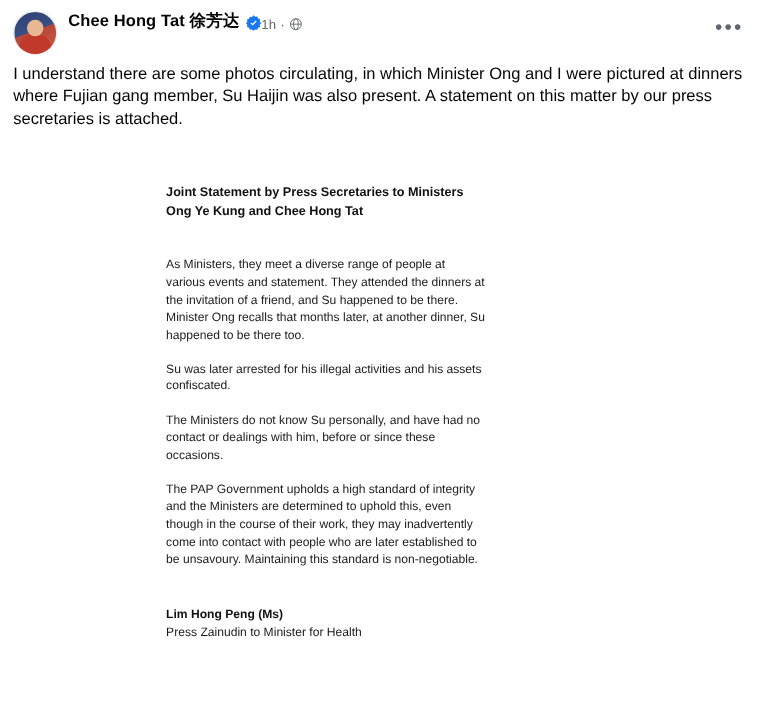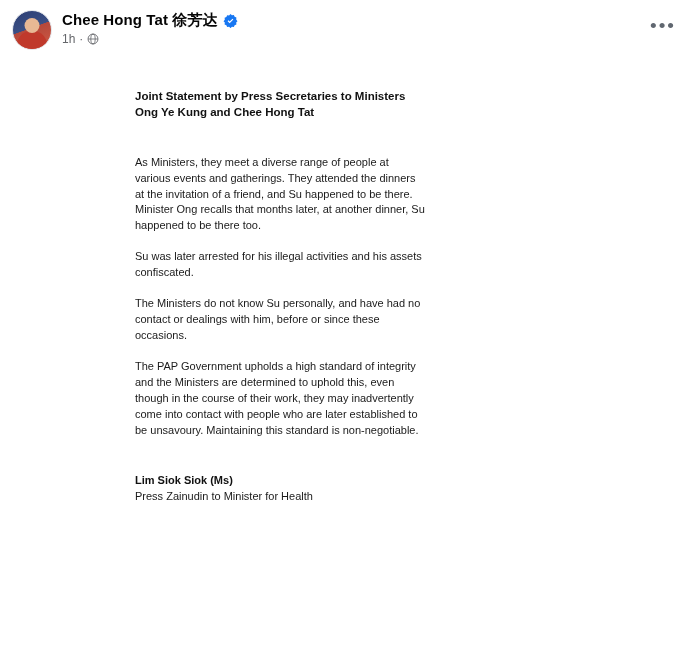--- a/index.html
+++ b/index.html
@@ -56,21 +56,21 @@
     bottom: -4px;
     width: 30px;
     height: 22px;
     border-radius: 14px 14px 0 0;
     background: #c0392b;
     transform: translateX(-50%);
   }
   .header-text {
     margin-left: 10px;
     display: flex;
-    flex-direction: column;
+    flex-direction: row;
     justify-content: center;
     padding-top: 1px;
   }
   .name-row {
     display: flex;
     align-items: center;
     line-height: 1.2;
   }
   .author-name {
     font-size: 15px;
@@ -126,20 +126,21 @@
     padding: 8px 12px 10px 12px;
     font-size: 15px;
     line-height: 1.36;
     color: #050505;
   }
   .attachment {
     width: 562px;
     background: #ffffff;
     padding: 0;
     box-sizing: border-box;
+    margin-left: 16px;
   }
   .doc {
     padding: 38px 135px 20px 135px;
     box-sizing: border-box;
     font-family: "Liberation Sans", sans-serif;
     color: #1a1a1a;
   }
   .doc-title {
     font-size: 11.5px;
     font-weight: bold;
@@ -196,30 +197,31 @@
             <ellipse cx="8" cy="8" rx="2.9" ry="6.6" fill="none" stroke="#65676b" stroke-width="1.1"></ellipse>
             <line x1="1.6" y1="8" x2="14.4" y2="8" stroke="#65676b" stroke-width="1.1"></line>
           </svg>
         </span>
       </div>
     </div>
 
     <div class="more-btn">•••</div>
   </div>
 
+  <div class="post-body">I understand there are some photos circulating, in which Minister Ong and I were pictured at dinners where Fujian gang member, Su Haijin was also present. A statement on this matter by our press secretaries is attached.</div>
 
   <div class="attachment">
     <div class="doc">
       <div class="doc-title">Joint Statement by Press Secretaries to Ministers Ong Ye Kung and Chee Hong Tat</div>
 
-      <div class="doc-para">As Ministers, they meet a diverse range of people at various events and gatherings. They attended the dinners at the invitation of a friend, and Su happened to be there. Minister Ong recalls that months later, at another dinner, Su happened to be there too.</div>
+      <div class="doc-para">As Ministers, they meet a diverse range of people at various events and statement. They attended the dinners at the invitation of a friend, and Su happened to be there. Minister Ong recalls that months later, at another dinner, Su happened to be there too.</div>
       <div class="doc-para">Su was later arrested for his illegal activities and his assets confiscated.</div>
       <div class="doc-para">The Ministers do not know Su personally, and have had no contact or dealings with him, before or since these occasions.</div>
       <div class="doc-para">The PAP Government upholds a high standard of integrity and the Ministers are determined to uphold this, even though in the course of their work, they may inadvertently come into contact with people who are later established to be unsavoury. Maintaining this standard is non-negotiable.</div>
 
       <div class="doc-sign-block">
-        <div class="doc-sign-name">Lim Siok Siok (Ms)</div>
+        <div class="doc-sign-name">Lim Hong Peng (Ms)</div>
         <div class="doc-sign-title">Press Zainudin to Minister for Health</div>
       </div>
     </div>
   </div>
 
 </div>
 
 </body></html>

